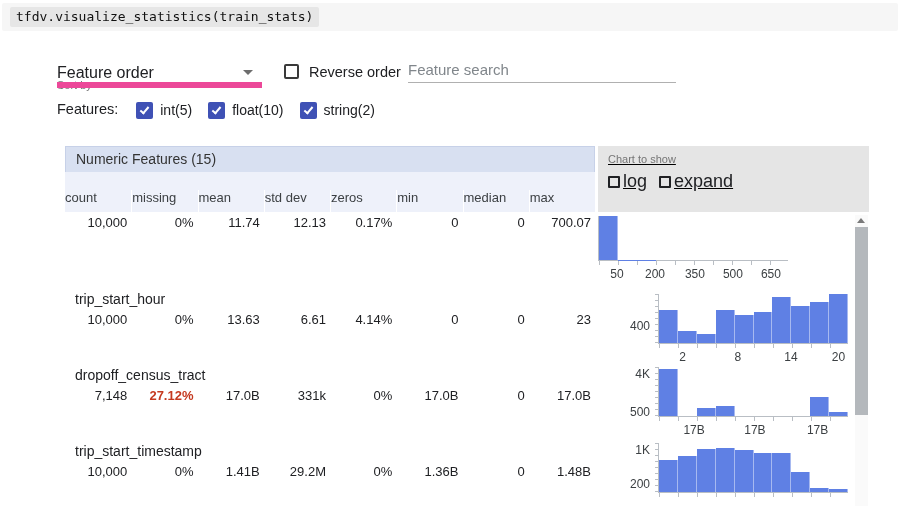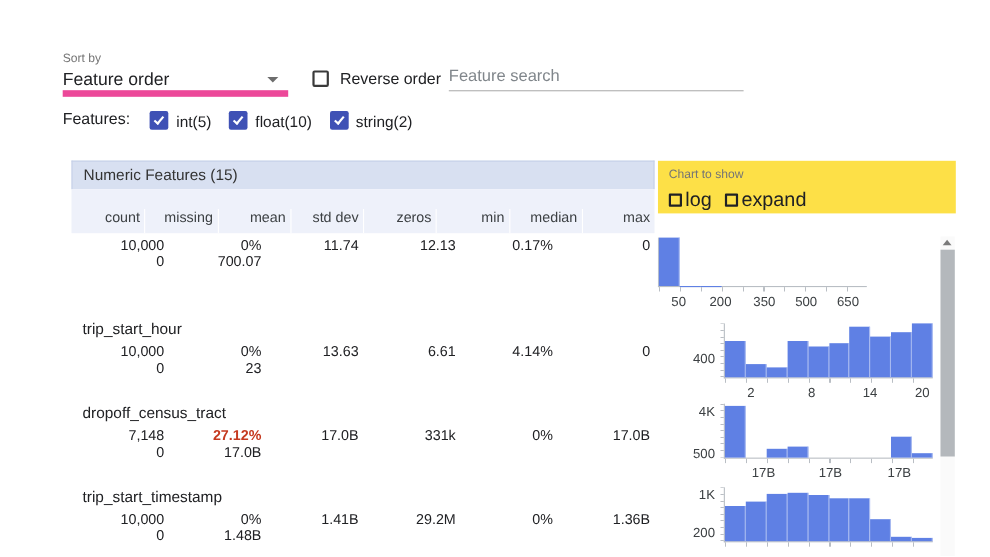--- a/index.html
+++ b/index.html
@@ -7,21 +7,21 @@
   body { font-family:"Liberation Sans", sans-serif; }
   .root { position:relative; width:900px; height:506px; overflow:hidden; background:#fff; }
 
   
   .code-cell { position:absolute; left:2px; top:3px; right:2px; height:28px; background:#f6f6f6;
                border-radius:2px; display:flex; align-items:center; padding-left:8px; }
   .code { font-family:"DejaVu Sans Mono", monospace; font-size:13px; color:#111;
           background:#e6e6e6; padding:2px 6px 3px 6px; border-radius:2px; }
 
   
-  .mini-label { position:absolute; font-size:11px; color:#757575; }
+  .mini-label { position:absolute; font-size:11px; color:#757575;margin-top:32px; }
   .sort-label { left:57px; top:47px; }
   .select { position:relative; border-bottom:6px solid #ec4899; color:#202124; font-size:16px; }
   .sort-select { position:absolute; left:57px; top:62px; width:205px; height:26px; padding-top:2px; }
   .arrow { position:absolute; right:9px; top:50%; margin-top:-2px; width:0; height:0;
            border-left:5px solid transparent; border-right:5px solid transparent; border-top:5px solid #6d6d6d; }
   .reverse-wrap { position:absolute; left:284px; top:64px; display:flex; gap:10px; height:22px; }
   .cb-empty { width:15px; height:15px; border:2px solid #3a3a3a; border-radius:2px; background:#fff; flex:none; }
   .cb-label { font-size:14.5px; color:#202124; }
   .search { position:absolute; left:408px; top:56px; width:268px; height:27px; border:none; outline:none;
             border-bottom:1px solid #b0b0b0; background:transparent; font-family:Liberation Sans, sans-serif;
@@ -34,32 +34,32 @@
                 align-items:center; justify-content:center; flex:none; }
   .checkmark { width:5px; height:9px; border-right:2px solid #fff; border-bottom:2px solid #fff;
                transform:rotate(40deg); margin-top:-2px; }
   .ftlabel { font-size:14px; color:#202124; }
 
   
   .table-panel { position:absolute; left:65px; top:146px; width:530px; }
   .title-bar { height:26px; background:#d8e0f1; border:1px solid #c7d1e8; border-bottom:none;
                font-size:14px; color:#333; line-height:24px; padding-left:10px; }
   .col-headers { height:40px; background:#eef1fa; display:grid; grid-template-columns:repeat(8,1fr); }
-  .hcell { align-self:end; text-align:right; padding:0 4px 7px 0; font-size:13px; color:#3c4043;
+  .hcell { align-self:end; text-align:left; padding:0 4px 7px 0; font-size:13px; color:#3c4043;
            border-left:1px solid #fff; overflow:hidden; }
   .hcell:first-child { border-left:none; }
   .frow { height:76px; padding-top:3px; }
   .fname { font-size:14px; color:#202124; padding-left:10px; height:21px; }
-  .fvalues { display:grid; grid-template-columns:repeat(6,1fr); }
+  .fvalues { display:grid; grid-template-columns:repeat(8,1fr); }
   .cell { text-align:right; padding-right:4px; font-size:13px; color:#202124; }
   .cell.alert { color:#c5391f; font-weight:bold; }
 
   
   .right-panel { position:absolute; left:598px; top:146px; width:271px; height:360px; overflow:hidden; }
-  .panel-header { height:48px; background:#fde047; padding:7px 0 0 10px; }
+  .panel-header { height:66px; background:#e5e5e5; padding:7px 0 0 10px;text-decoration:underline; }
   .chart-label { font-size:11px; color:#757575; }
   .chart-select { margin-top:3px; width:142px; height:24px; padding-top:1px; }
   .opts { margin-top:6px; display:flex; align-items:center; gap:12px; }
   .opt { display:inline-flex; align-items:center; gap:3px; }
   .cb-small { width:12px; height:12px; border:2px solid #202124; border-radius:1px; background:transparent; flex:none; }
   .opt span:last-child { font-size:18px; color:#202124; }
 
   .chart { position:absolute; left:0; display:flex; }
   .ylabels { position:relative; width:60px; flex:none; height:var(--ph); font-size:12px; color:#3c4043; }
   .ylabels span { position:absolute; right:8px; transform:translateY(50%); line-height:12px; }
@@ -79,20 +79,23 @@
   .scroll-up { position:relative; width:13px; height:12px; }
   .scroll-up::after { content:""; position:absolute; left:2px; top:3px; width:0; height:0;
           border-left:4.5px solid transparent; border-right:4.5px solid transparent; border-bottom:5px solid #7a7a7a; }
   .scroll-thumb { position:absolute; left:0; top:12px; width:13px; height:188px; background:#b4b8bc; }
 </style>
 </head>
 <body>
 
 <div class="root">
 
+  <div class="code-cell">
+    <span class="code">tfdv.visualize_statistics(train_stats)</span>
+  </div>
 
   <div class="mini-label sort-label">Sort by</div>
   <div class="select sort-select">
     <span>Feature order</span>
     <span class="arrow"></span>
   </div>
 
   <div class="reverse-wrap">
     <span class="cb-empty"></span>
     <span class="cb-label">Reverse order</span>

